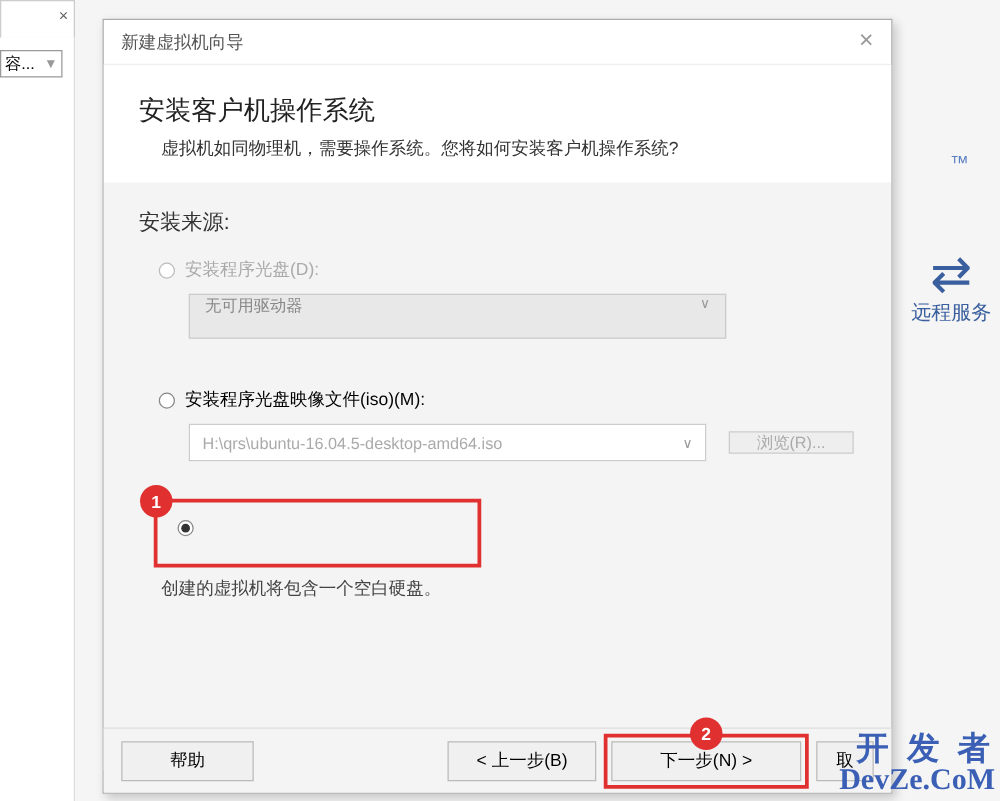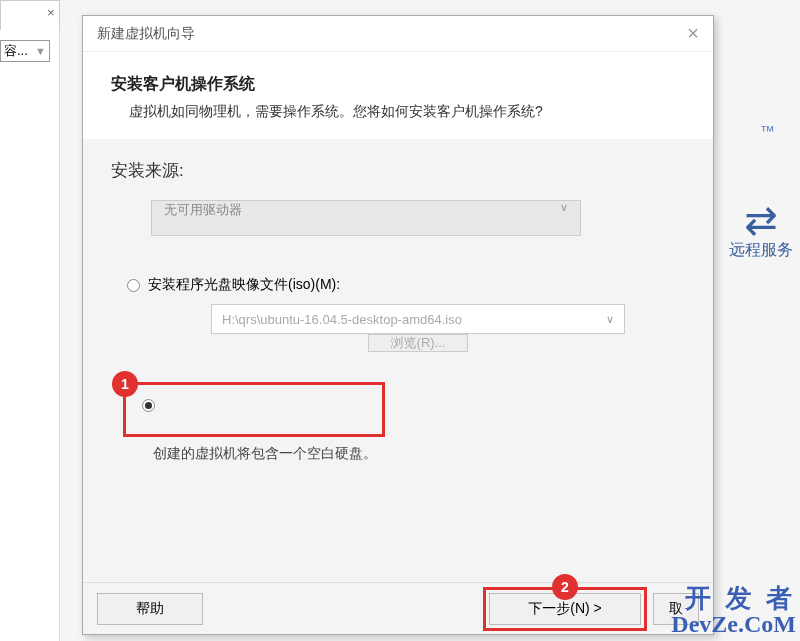--- a/index.html
+++ b/index.html
@@ -53,29 +53,30 @@
     }
     .dlg-title {
       height: 36px;
       display: flex;
       align-items: center;
       padding: 0 14px;
       color: #555;
       font-size: 14px;
       border-bottom: 1px solid #eee;
       justify-content: space-between;
+      font-family: Liberation Mono, monospace;
     }
     .close-x { font-size: 20px; color: #999; cursor: pointer; }
     .header-section {
       padding: 22px 28px 18px;
       background: #fff;
     }
     .header-title {
-      font-size: 16px;
-      font-weight: bold;
+      font-size: 21px;
+      font-weight: normal;
       color: #222;
       margin-bottom: 8px;
     }
     .header-subtitle {
       font-size: 14px;
       color: #333;
       padding-left: 18px;
     }
     .body-section {
       background: #f4f4f4;
@@ -119,22 +120,22 @@
       border: 1px solid #ccc;
       display: flex;
       padding: 0 12px;
       color: #888;
       justify-content: space-between;
     }
     .chev { font-size: 11px; color: #999; }
     .iso-row {
       display: flex;
       margin: 10px 0 30px 24px;
-      align-items: center;
-      flex-direction: column;
+      gap: 18px;
+      align-items: center;
     }
     .iso-input {
       width: 414px; height: 30px;
       background: #fff;
       border: 1px solid #ccc;
       padding: 0 10px;
       color: #aaa;
       display: flex;
       align-items: center;
       justify-content: space-between;
@@ -162,21 +163,21 @@
       color: #fff;
       border-radius: 50%;
       display: flex;
       align-items: center;
       justify-content: center;
       font-size: 14px;
       font-weight: bold;
     }
     .badge1 { top: -14px; left: -14px; }
     .desc-later {
-      margin: 8px 0 0 26px;
+      margin: 8px 0 0 2px;
       font-size: 14px;
       color: #444;
     }
     .footer {
       position: absolute;
       bottom: 0; left: 0; right: 0;
       height: 52px;
       background: #f4f4f4;
       border-top: 1px solid #ddd;
       display: flex;
@@ -260,20 +261,24 @@
 
   <div class="header-section">
     <div class="header-title">安装客户机操作系统</div>
     <div class="header-subtitle">虚拟机如同物理机，需要操作系统。您将如何安装客户机操作系统?</div>
   </div>
 
   <div class="body-section">
     <div class="src-label">安装来源:</div>
 
     <div class="radio-group">
+      <div class="radio-row">
+        <span class="radio disabled"></span>
+        <span class="radio-label disabled">安装程序光盘(D):</span>
+      </div>
       <div class="dropdown-disc">
         <span>无可用驱动器</span>
         <span class="chev">∨</span>
       </div>
 
       <div class="radio-row">
         <span class="radio"></span>
         <span class="radio-label">安装程序光盘映像文件(iso)(M):</span>
       </div>
       <div class="iso-row">
@@ -290,20 +295,21 @@
           <span class="radio selected"></span>
         </div>
       </div>
       <div class="desc-later">创建的虚拟机将包含一个空白硬盘。</div>
     </div>
   </div>
 
   <div class="footer">
     <div class="btn help-btn">帮助</div>
     <div class="spacer"></div>
+    <div class="btn">&lt; 上一步(B)</div>
     <div class="next-wrap">
       <span class="badge badge2">2</span>
       <div class="btn" style="width:152px">下一步(N) &gt;</div>
     </div>
     <div class="btn cancel-cut">取</div>
   </div>
 </div>
 
 <div class="watermark">
   <div>开 发 者</div>

